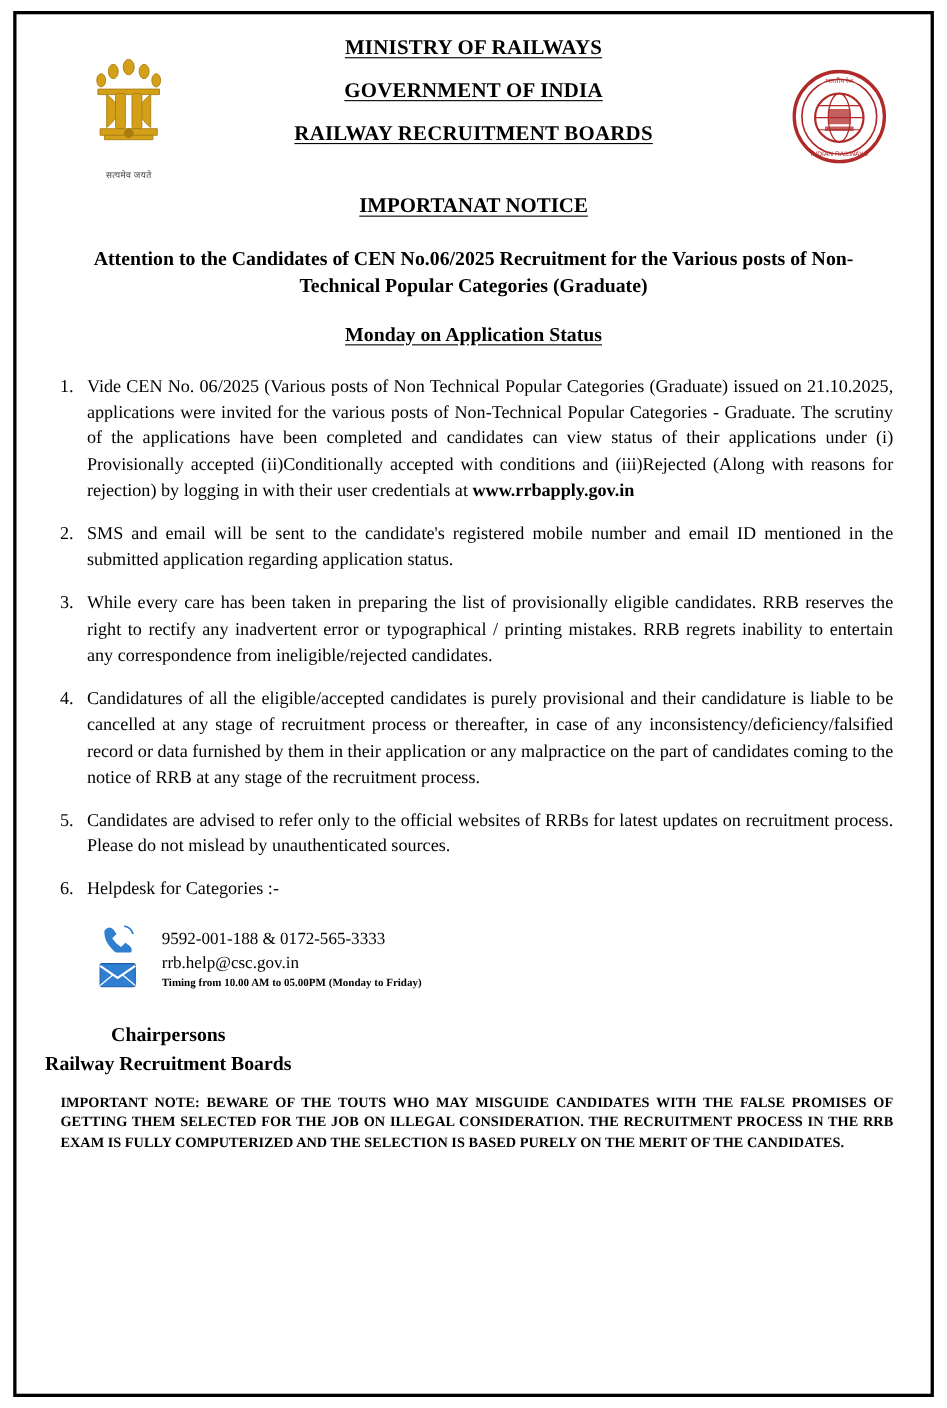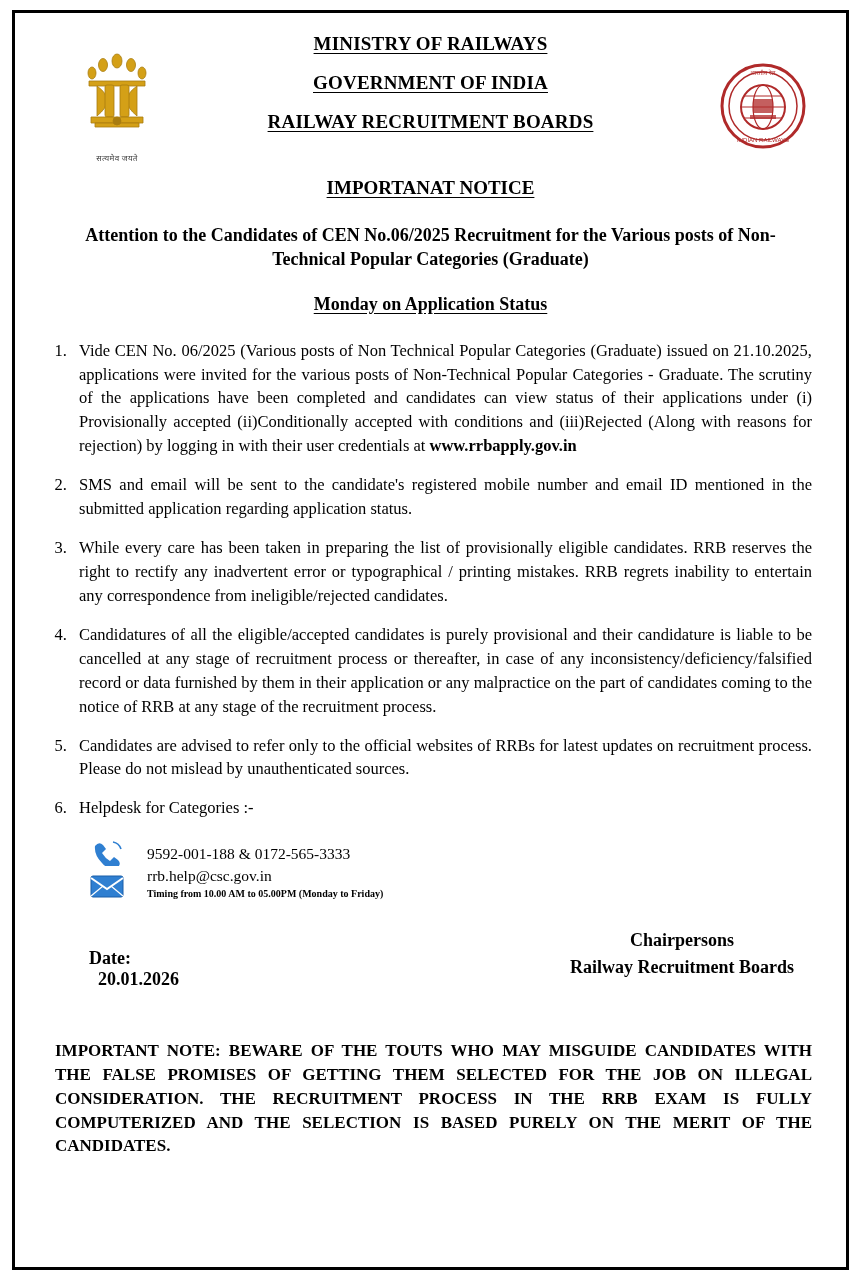--- a/index.html
+++ b/index.html
@@ -165,23 +165,23 @@
     white-space: pre;
   }
   .sign-right {
     text-align: center;
     padding-right: 26px;
     line-height: 1.5;
   }
 
   
   .footer-note {
-    margin: 28px 8px 0 14px;
-    font-weight: bold;
-    font-size: 17px;
+    margin: 12px 8px 0 14px;
+    font-weight: bold;
+    font-size: 13px;
     line-height: 1.4;
     text-align: justify;
   }
 </style>
 </head>
 <body>
 
 <div class="page">
   <div class="notice-frame">
 
@@ -274,24 +274,20 @@
         </div>
       </div>
       <div class="helpdesk-text">
         <div>9592-001-188 &amp; 0172-565-3333</div>
         <div>rrb.help@csc.gov.in</div>
         <div class="timing">Timing from 10.00 AM to 05.00PM (Monday to Friday)</div>
       </div>
     </div>
 
     <div class="sign-row">
-      <div class="sign-left">
-        <span>Date:</span>
-        &nbsp;&nbsp;<span>20.01.2026</span>
-      </div>
       <div class="sign-right">
         <div>Chairpersons</div>
         <div>Railway Recruitment Boards</div>
       </div>
     </div>
 
     <div class="footer-note">IMPORTANT NOTE: BEWARE OF THE TOUTS WHO MAY MISGUIDE CANDIDATES WITH THE FALSE PROMISES OF GETTING THEM SELECTED FOR THE JOB ON ILLEGAL CONSIDERATION. THE RECRUITMENT PROCESS IN THE RRB EXAM IS FULLY COMPUTERIZED AND THE SELECTION IS BASED PURELY ON THE MERIT OF THE CANDIDATES.</div>
 
   </div>
 </div>

